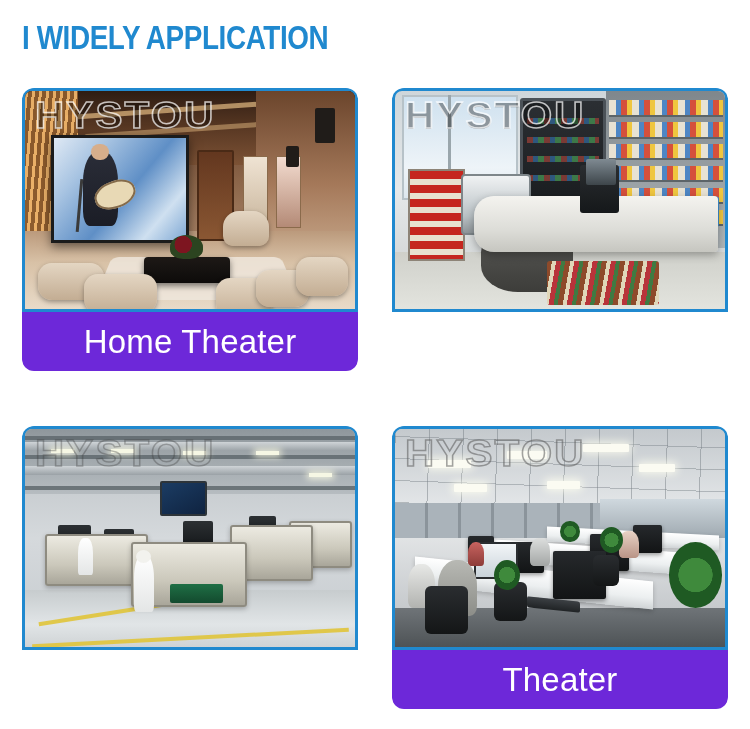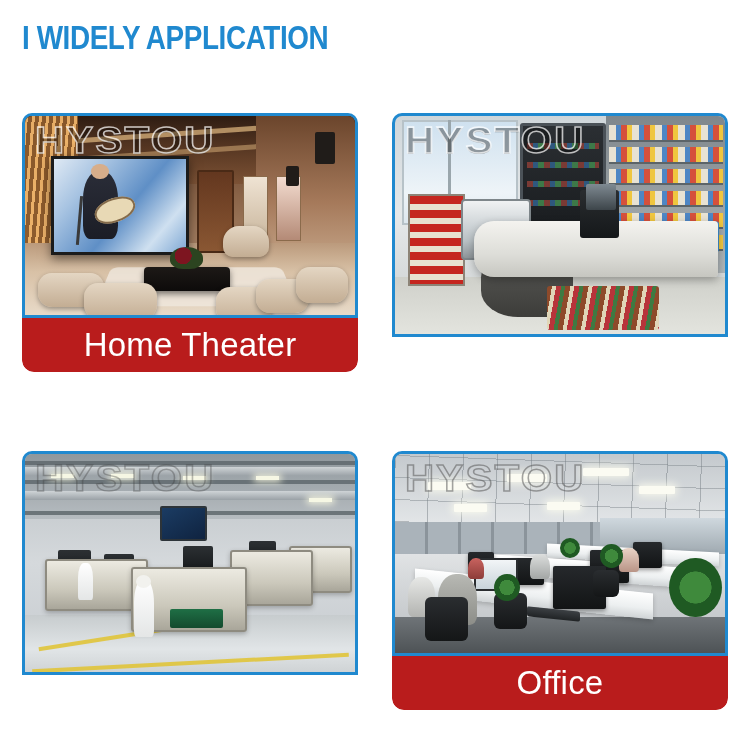--- a/index.html
+++ b/index.html
@@ -45,25 +45,24 @@
   }
   .photo{
     position:relative;
     height:224px;
     border:3px solid #2089cf;
     border-top-left-radius:10px;
     border-top-right-radius:10px;
     box-sizing:border-box;
     overflow:hidden;
     background:#6a6a6a;
-    margin-top:25px;
   }
   .caption{
     height:60px;
-    background:#b91c1c;
+    background:#6d28d9;
     border-bottom-left-radius:12px;
     border-bottom-right-radius:12px;
     display:flex;align-items:center;justify-content:center;
     margin-top:-1px;
   }
   .caption-text{
     color:#ffffff;
     font-size:33px;
     font-family:"Liberation Sans", sans-serif;
     letter-spacing:0.2px;
@@ -548,18 +547,18 @@
         <div class="of-chair c3"></div>
         <div class="of-chair c2"></div>
         <div class="of-chair c1"></div>
         <div class="of-plant g4"></div>
         <div class="of-plant g3"></div>
         <div class="of-plant g2"></div>
         <div class="of-plant g1"></div>
         <div class="watermark dark">HYSTOU</div>
       </div>
       <div class="caption">
-        <span class="caption-text">Office</span>
+        <span class="caption-text">Theater</span>
       </div>
     </div>
 
   </div>
 </div>
 
 </body></html>

